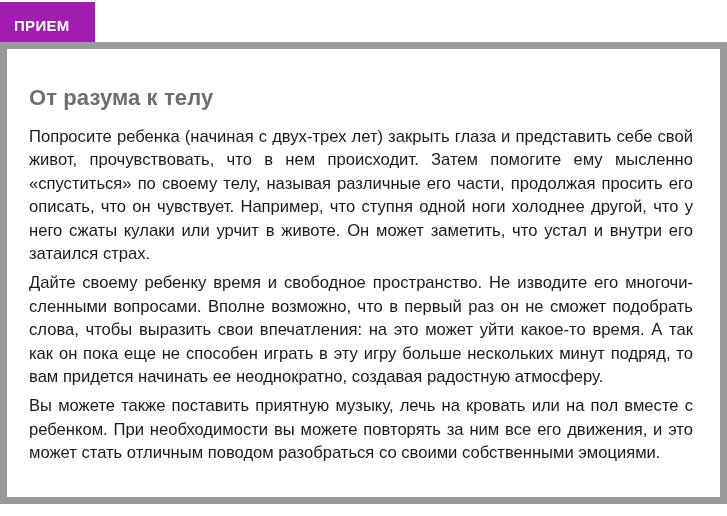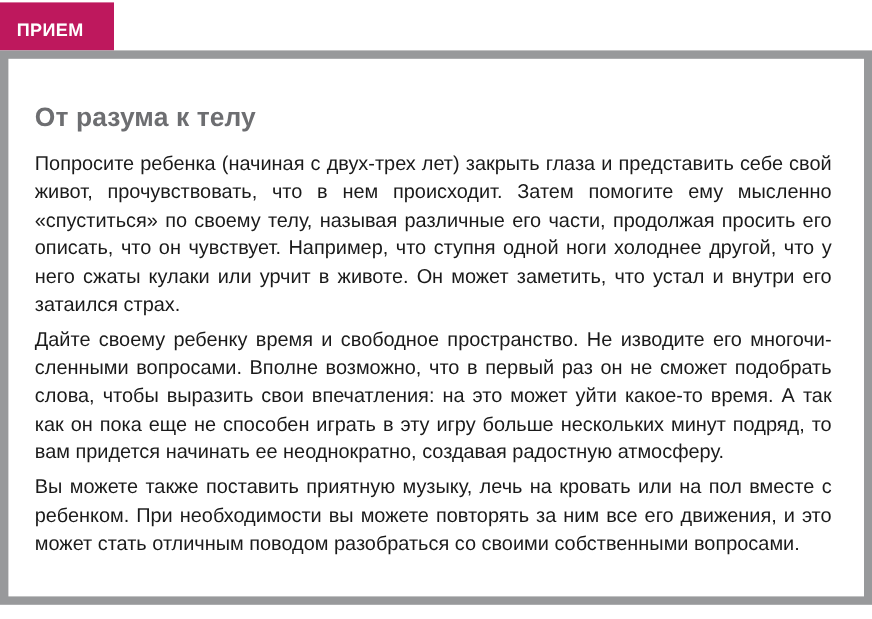--- a/index.html
+++ b/index.html
@@ -13,21 +13,21 @@
       position: relative;
       overflow: hidden;
       font-family: "Liberation Sans", "DejaVu Sans", sans-serif;
     }
     .tab {
       position: absolute;
       left: 0;
       top: 2px;
       width: 95px;
       height: 46px;
-      background: #be185d;
+      background: #a21caf;
       box-sizing: border-box;
     }
     .tab-label {
       position: absolute;
       left: 14px;
       top: 15px;
       color: #ffffff;
       font-weight: bold;
       font-size: 15px;
       letter-spacing: 0.3px;
@@ -73,15 +73,15 @@
 
 <div class="tab">
   <span class="tab-label">ПРИЕМ</span>
 </div>
 
 <div class="frame">
   <h2 class="title">От разума к телу</h2>
   <div class="content">
     <p>Попросите ребенка (начиная с двух-трех лет) закрыть глаза и представить себе свой живот, прочувствовать, что в нем происходит. Затем помогите ему мысленно «спуститься» по своему телу, называя различные его части, продолжая просить его описать, что он чувствует. Например, что ступня одной ноги холоднее другой, что у него сжаты кулаки или урчит в животе. Он может заметить, что устал и внутри его затаился страх.</p>
     <p>Дайте своему ребенку время и свободное пространство. Не изводите его многочи­сленными вопросами. Вполне возможно, что в первый раз он не сможет подобрать слова, чтобы выразить свои впечатления: на это может уйти какое-то время. А так как он пока еще не способен играть в эту игру больше нескольких минут подряд, то вам придется начинать ее неоднократно, создавая радостную атмосферу.</p>
-    <p>Вы можете также поставить приятную музыку, лечь на кровать или на пол вместе с ребенком. При необходимости вы можете повторять за ним все его движения, и это может стать отличным поводом разобраться со своими собственными вопросами.</p>
+    <p>Вы можете также поставить приятную музыку, лечь на кровать или на пол вместе с ребенком. При необходимости вы можете повторять за ним все его движения, и это может стать отличным поводом разобраться со своими собственными эмоциями.</p>
   </div>
 </div>
 
 </body></html>

